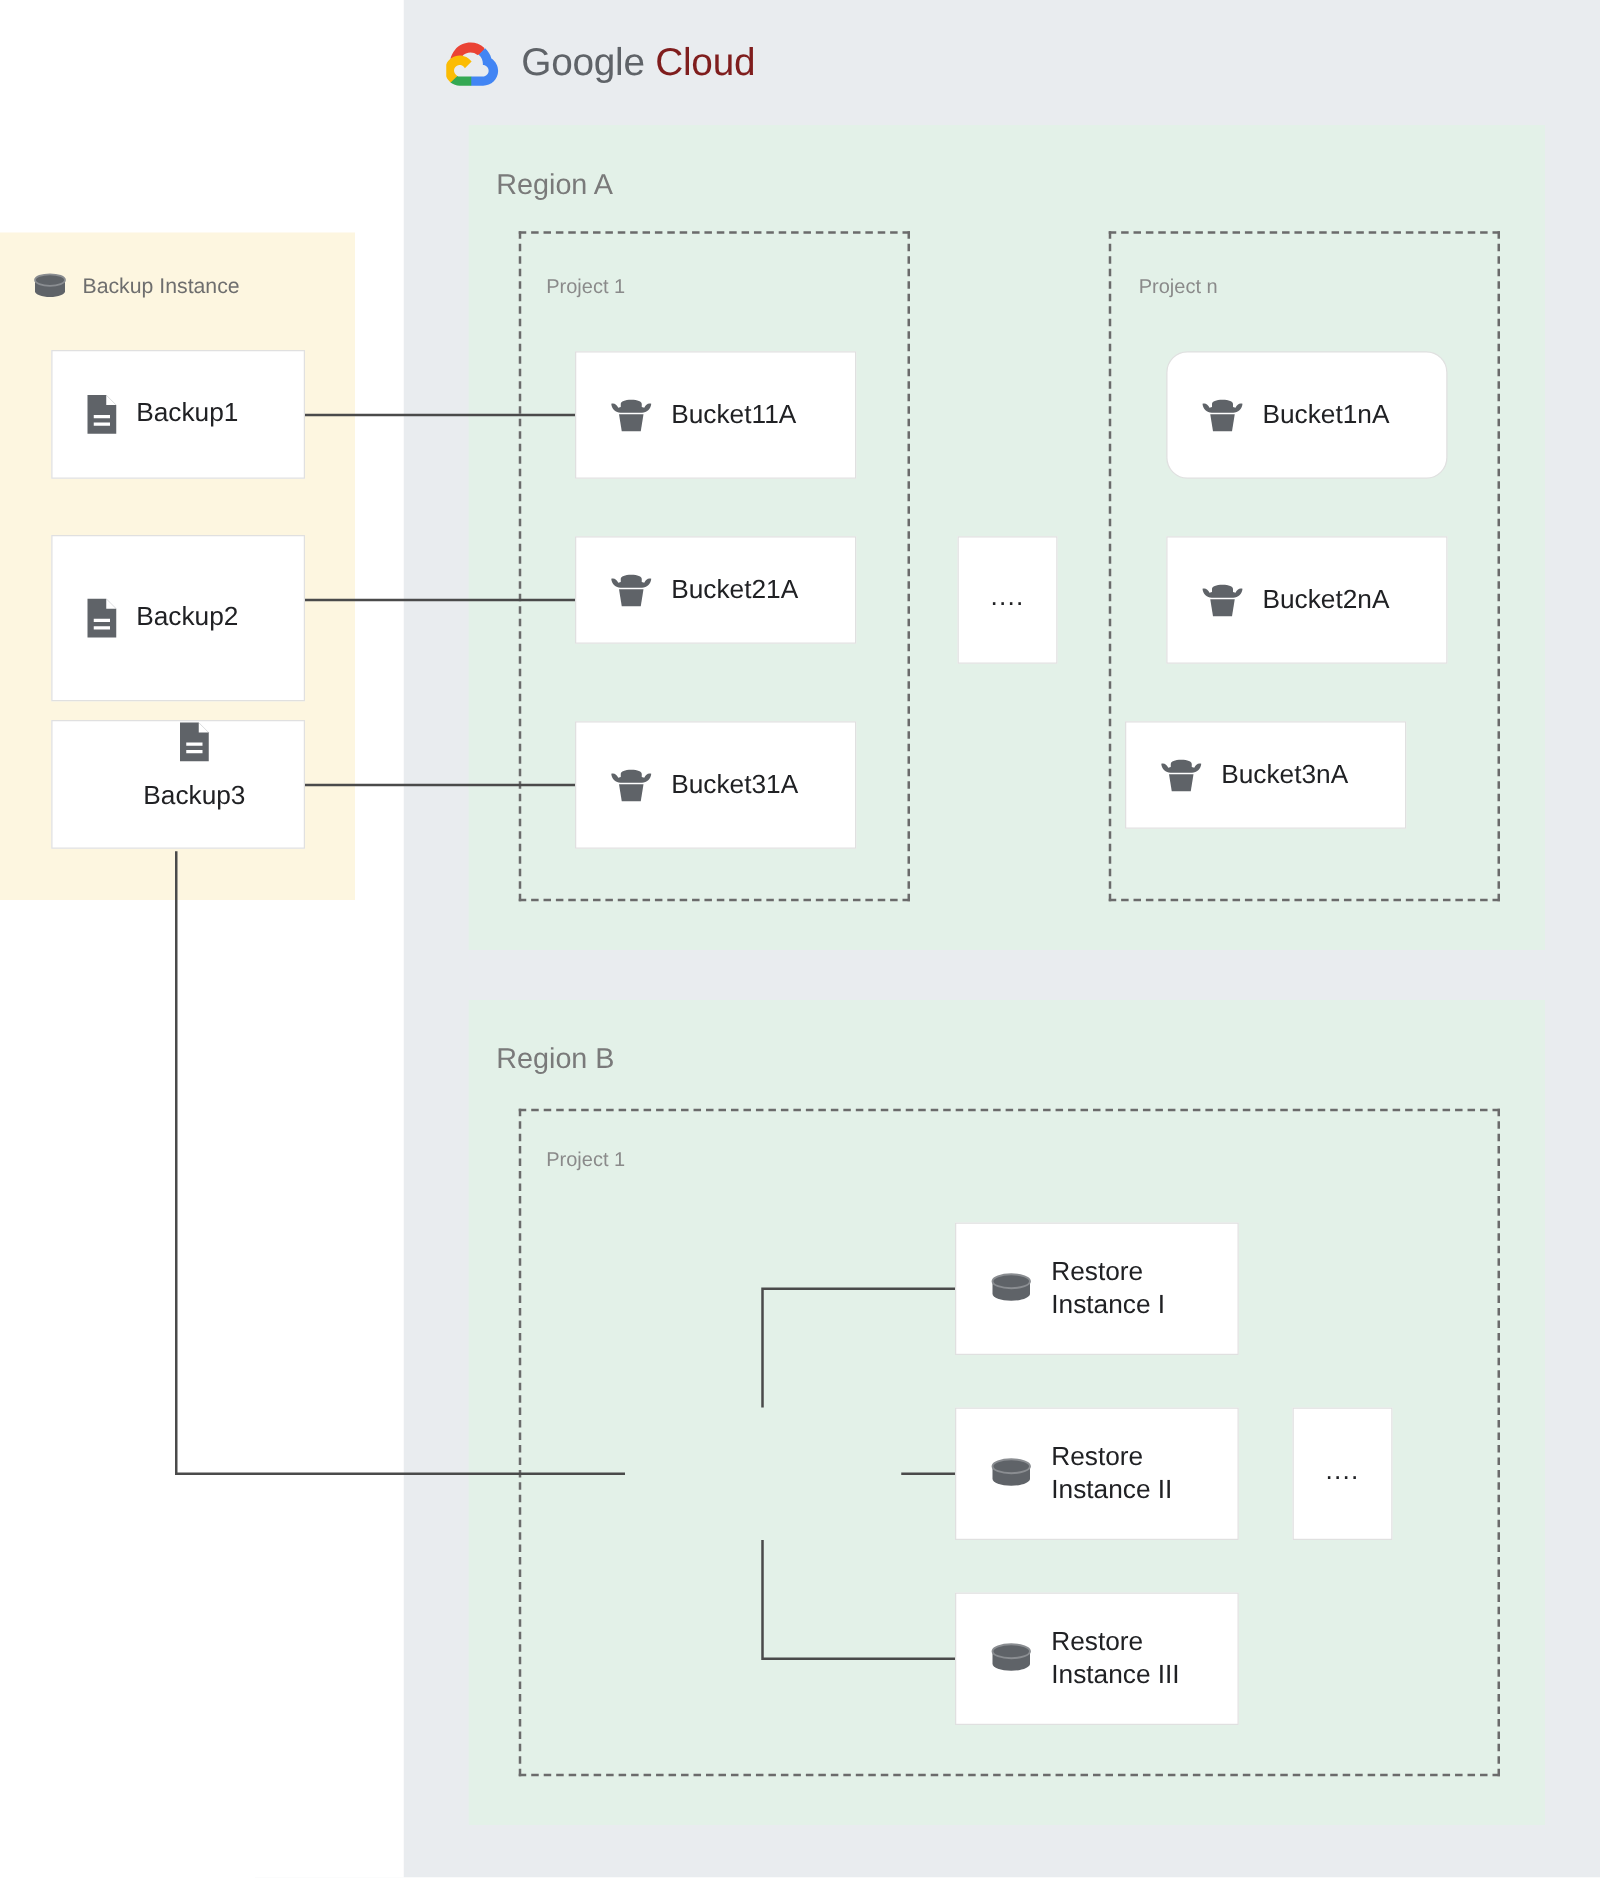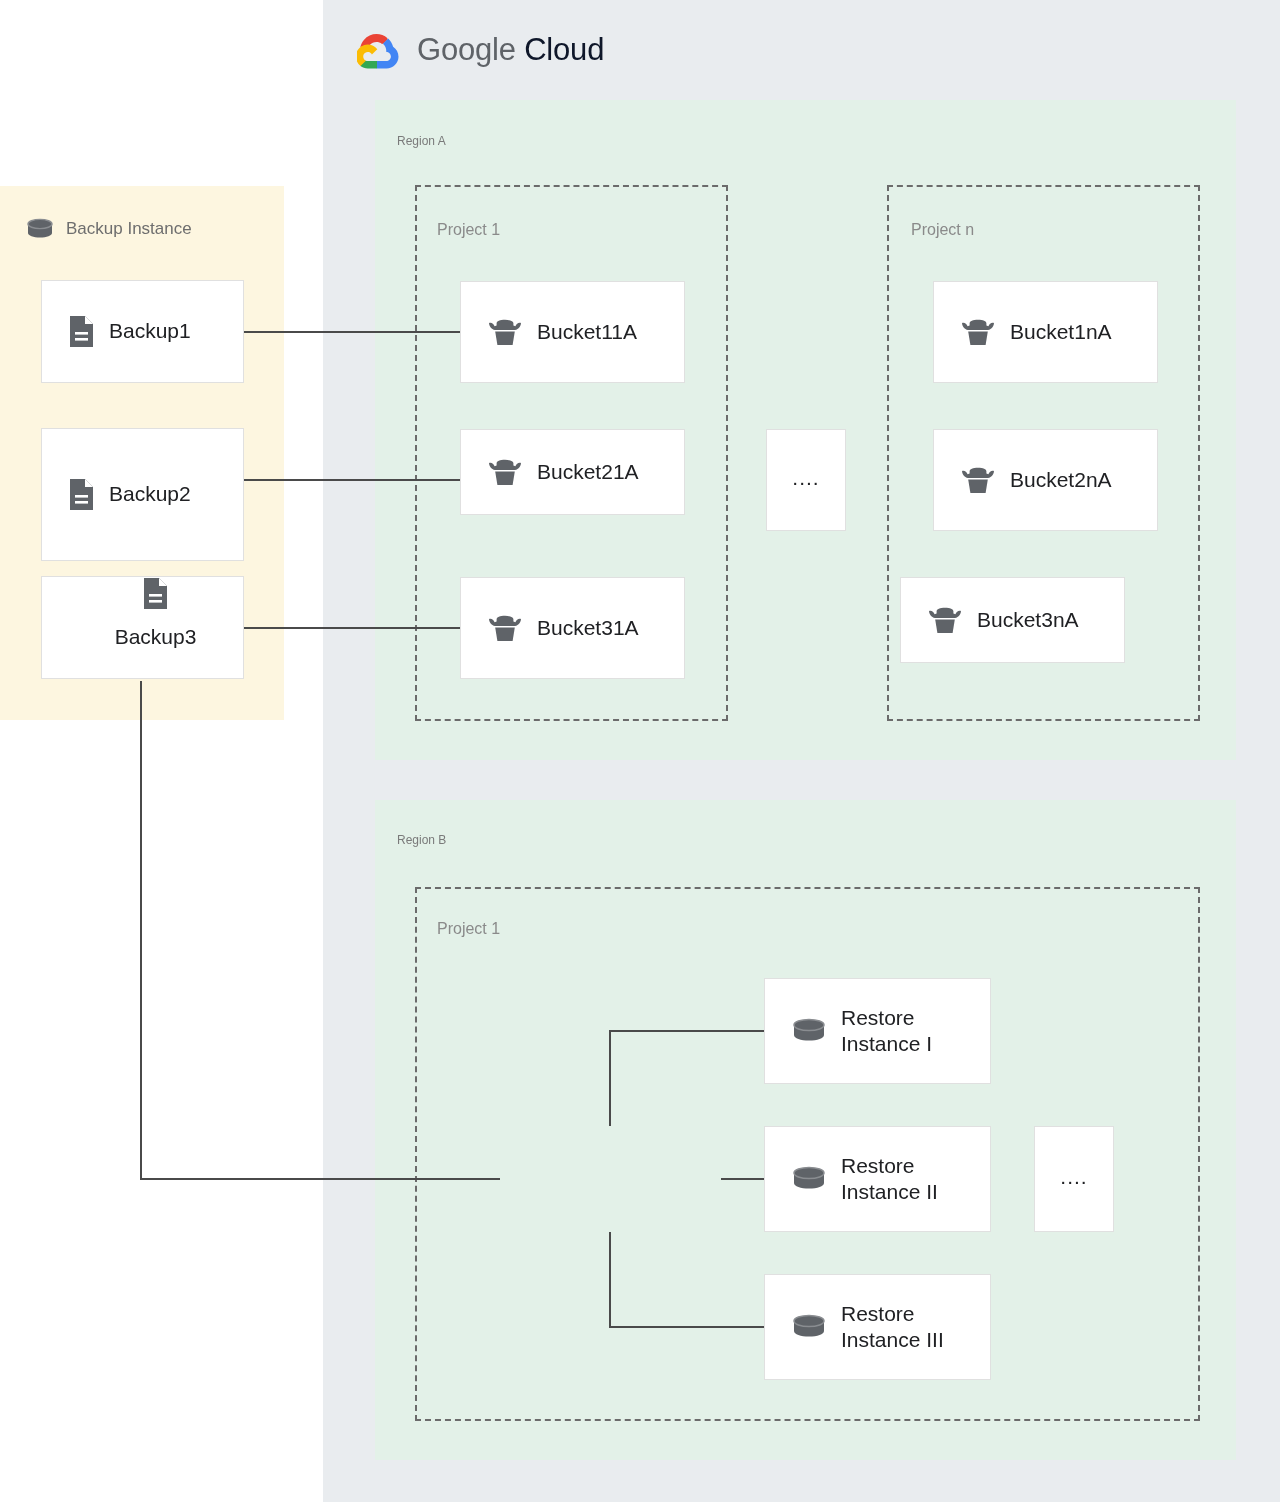--- a/index.html
+++ b/index.html
@@ -46,21 +46,21 @@
     position: absolute;
     border: 2px dashed #6b6b6b;
     box-sizing: border-box;
   }
   .proj-a1 { left: 415px; top: 185px; width: 313px; height: 536px; }
   .proj-an { left: 887px; top: 185px; width: 313px; height: 536px; }
   .proj-b1 { left: 415px; top: 887px; width: 785px; height: 534px; }
 
   .region-label {
     position: absolute;
-    font-size: 12px;
+    font-size: 23px;
     color: #7a7a7a;
     white-space: nowrap;
   }
   .project-label {
     position: absolute;
     font-size: 16px;
     color: #8a8a8a;
     white-space: nowrap;
   }
 
@@ -73,21 +73,21 @@
     align-items: center;
     gap: 14px;
   }
   .gc-logo { width: 46px; height: 40px; display: block; }
   .gc-wordmark {
     font-size: 31px;
     color: #5F6368;
     letter-spacing: -0.2px;
     white-space: nowrap;
   }
-  .gc-wordmark .gc-light { color: #0f172a; }
+  .gc-wordmark .gc-light { color: #7f1d1d; }
 
   
   .card {
     position: absolute;
     background: #ffffff;
     border: 1px solid #E0E0E0;
     box-sizing: border-box;
     display: flex;
     align-items: center;
     gap: 14px;
@@ -251,21 +251,21 @@
       <path d="M2 7 C4.5 6.2 6.4 7.6 7.6 10.2 L9.6 9.6 L9.6 7.2 C9.6 5.2 12.9 3.8 18 3.8 C23.1 3.8 26.4 5.2 26.4 7.2 L26.4 9.6 L28.4 10.2 C29.6 7.6 31.5 6.2 34 7 C33.6 11.6 30.4 14.1 26.6 14.1 L9.4 14.1 C5.6 14.1 2.4 11.6 2 7 Z" fill="#5F6368"></path>
       <path d="M8.2 15.4 L27.8 15.4 L25.6 29 L10.4 29 Z" fill="#5F6368"></path>
     </svg>
     <span class="card-label">Bucket31A</span>
   </div>
 
   <div class="ellipsis-card" style="left:766px; top:429px; width:80px; height:102px;">
     <span class="dots">....</span>
   </div>
 
-  <div class="card" style="left:933px; top:281px; width:225px; height:102px;">
+  <div class="card" style="left:933px; top:281px; width:225px; height:102px;border-radius:17px;">
     <svg class="icon" width="36" height="32" viewBox="0 0 36 32">
       <path d="M2 7 C4.5 6.2 6.4 7.6 7.6 10.2 L9.6 9.6 L9.6 7.2 C9.6 5.2 12.9 3.8 18 3.8 C23.1 3.8 26.4 5.2 26.4 7.2 L26.4 9.6 L28.4 10.2 C29.6 7.6 31.5 6.2 34 7 C33.6 11.6 30.4 14.1 26.6 14.1 L9.4 14.1 C5.6 14.1 2.4 11.6 2 7 Z" fill="#5F6368"></path>
       <path d="M8.2 15.4 L27.8 15.4 L25.6 29 L10.4 29 Z" fill="#5F6368"></path>
     </svg>
     <span class="card-label">Bucket1nA</span>
   </div>
 
   <div class="card" style="left:933px; top:429px; width:225px; height:102px;">
     <svg class="icon" width="36" height="32" viewBox="0 0 36 32">
       <path d="M2 7 C4.5 6.2 6.4 7.6 7.6 10.2 L9.6 9.6 L9.6 7.2 C9.6 5.2 12.9 3.8 18 3.8 C23.1 3.8 26.4 5.2 26.4 7.2 L26.4 9.6 L28.4 10.2 C29.6 7.6 31.5 6.2 34 7 C33.6 11.6 30.4 14.1 26.6 14.1 L9.4 14.1 C5.6 14.1 2.4 11.6 2 7 Z" fill="#5F6368"></path>

